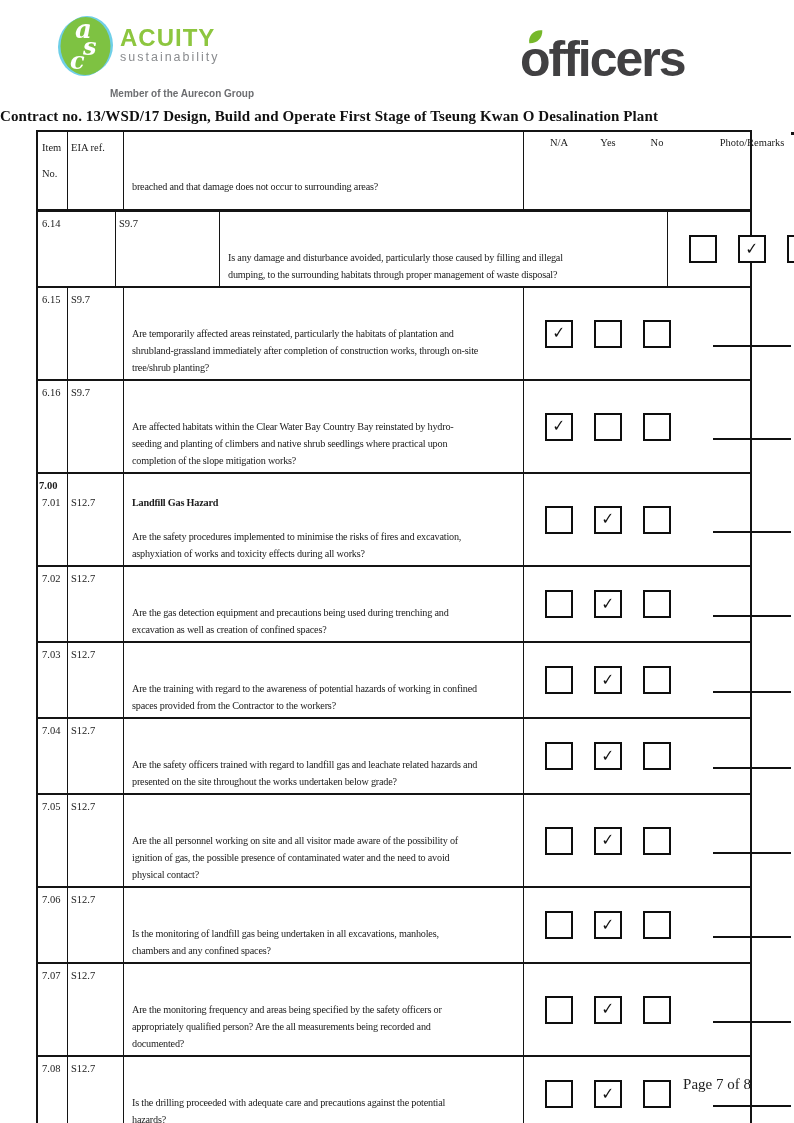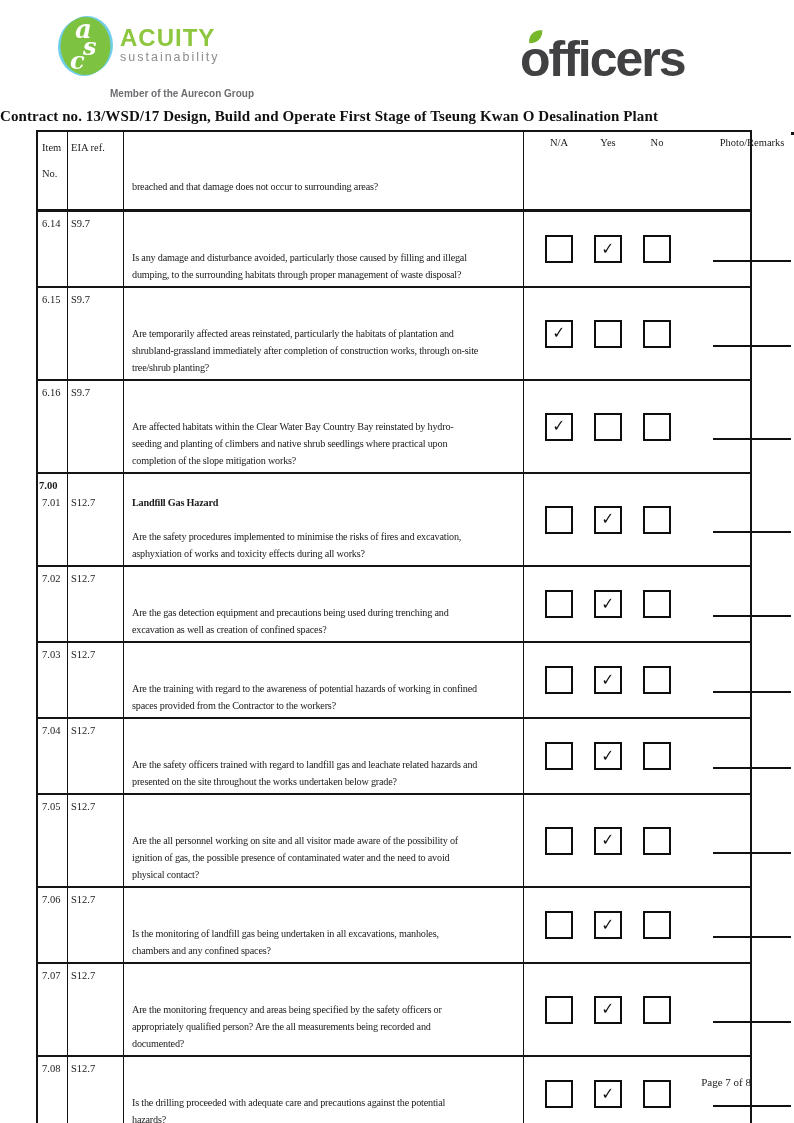--- a/index.html
+++ b/index.html
@@ -62,24 +62,24 @@
   
   .hdr .c-item, .hdr .c-eia { white-space: pre-line; line-height: 26px; }
   .hdr .c-q { position: relative; height: 77px; }
   .hdr .cont-q { position: absolute; left: 8px; bottom: 14px; right: 5px; }
   .hdr-right { flex: 1 1 auto; border-left: 1.5px solid #141414; display: flex; flex-direction: row; }
   .hdr-labels { height: 39px; display: flex; padding-left: 21px; padding-top: 5px; }
   .hdr-labels .lab { width: 28px; text-align: center; margin-right: 21px; flex: 0 0 auto; }
   .hdr-labels .lab-photo { width: 78px; margin-left: 21px; margin-right: 0; text-align: center; white-space: nowrap; }
   .hdr-checks { border-top: 3px solid #141414; flex: 1 1 auto; display: flex; align-items: center; }
   .row.hdr { border-top: none; }
-  .row.r-first-data { border-top: 3px solid #141414; }
-
-  
-  .footer { position: absolute; right: 43px; top: 1076px; font-size: 11px; color: #222; }
+  .row.r-first-data { border-top: 3px solid #141414; gap: 48px; }
+
+  
+  .footer { position: absolute; right: 43px; top: 1076px; font-size: 15px; color: #222; }
 </style>
 </head>
 <body>
 
 <div class="page">
 
   <div class="acuity">
     <div class="acuity-top">
       <div class="acuity-mono">
         <svg width="56" height="66" viewBox="0 0 56 66">

